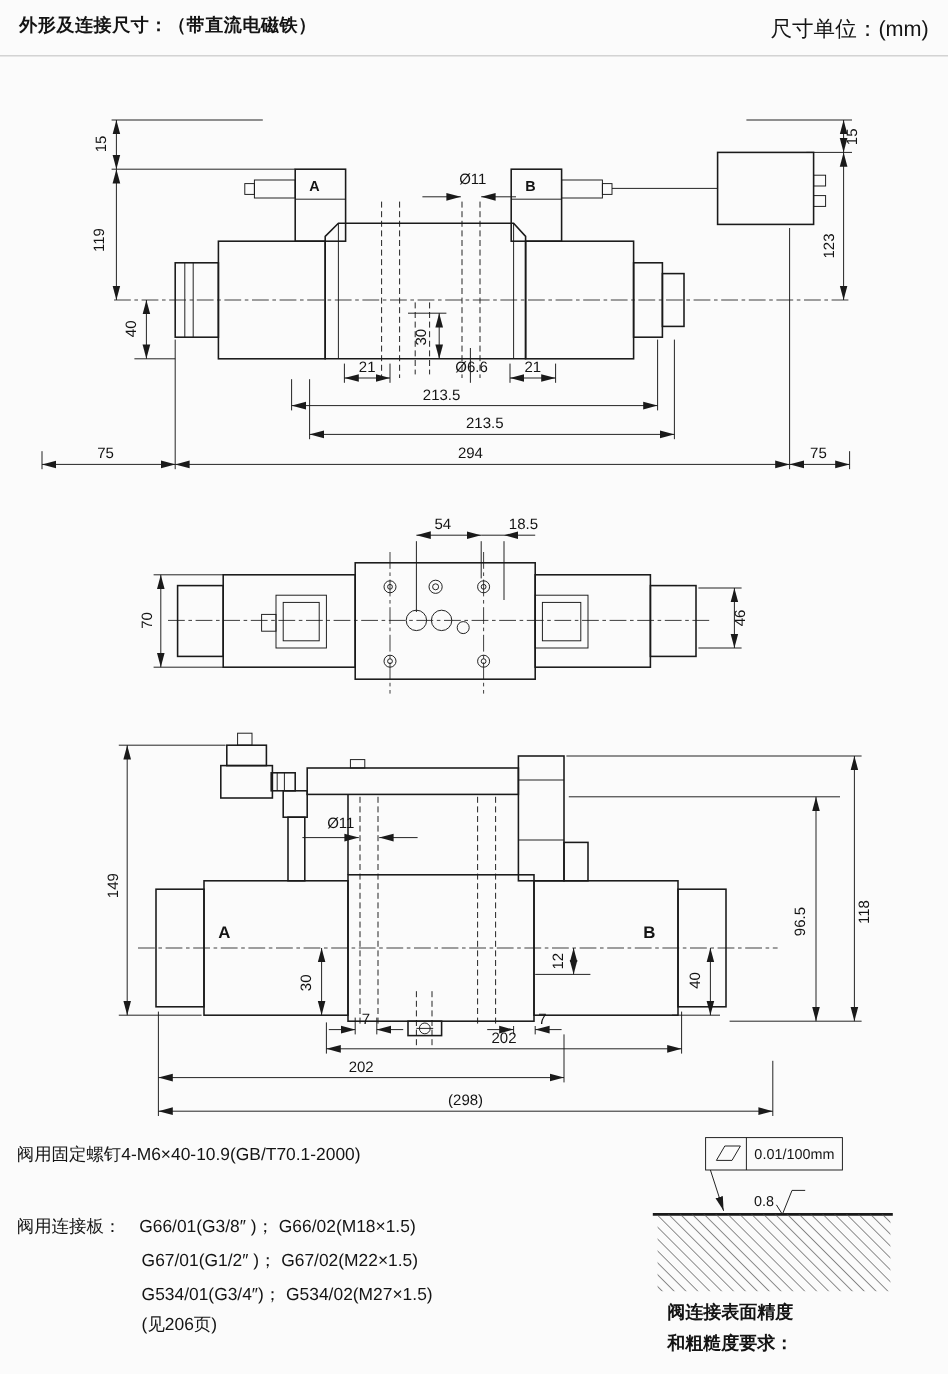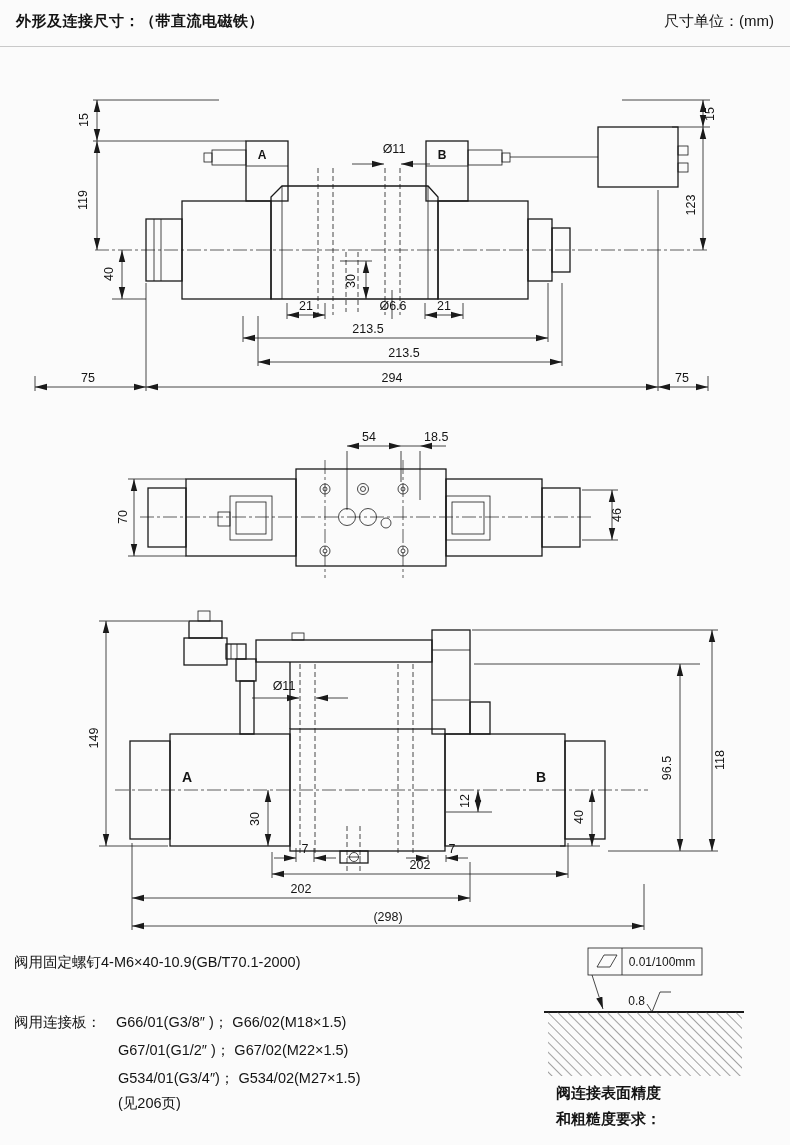--- a/index.html
+++ b/index.html
@@ -7,21 +7,21 @@
     width:790px;height:1145px;position:relative;overflow:hidden;
     background:#fbfbfb;
     font-family:"Liberation Sans","DejaVu Sans",sans-serif;
     color:#141414;
   }
   .header{
     position:absolute;top:12px;left:16px;right:16px;
     display:flex;justify-content:space-between;align-items:flex-start;
   }
   .header-title{font-size:15px;font-weight:700;letter-spacing:.5px;}
-  .header-units{font-size:15px;}
+  .header-units{font-size:18px;}
   .header-rule{
     position:absolute;top:46px;left:0;right:0;height:1px;background:#c9c9c9;
   }
   svg{position:absolute;top:0;left:0;}
   svg text{font-family:"Liberation Sans","DejaVu Sans",sans-serif;fill:#141414;}
   .d{font-size:12.5px;text-anchor:middle;}
   .ds{font-size:12.5px;text-anchor:start;}
   .de{font-size:12px;text-anchor:end;}
   .lbl{font-size:12px;font-weight:700;text-anchor:middle;}
   .lbl2{font-size:14px;font-weight:700;text-anchor:middle;}

